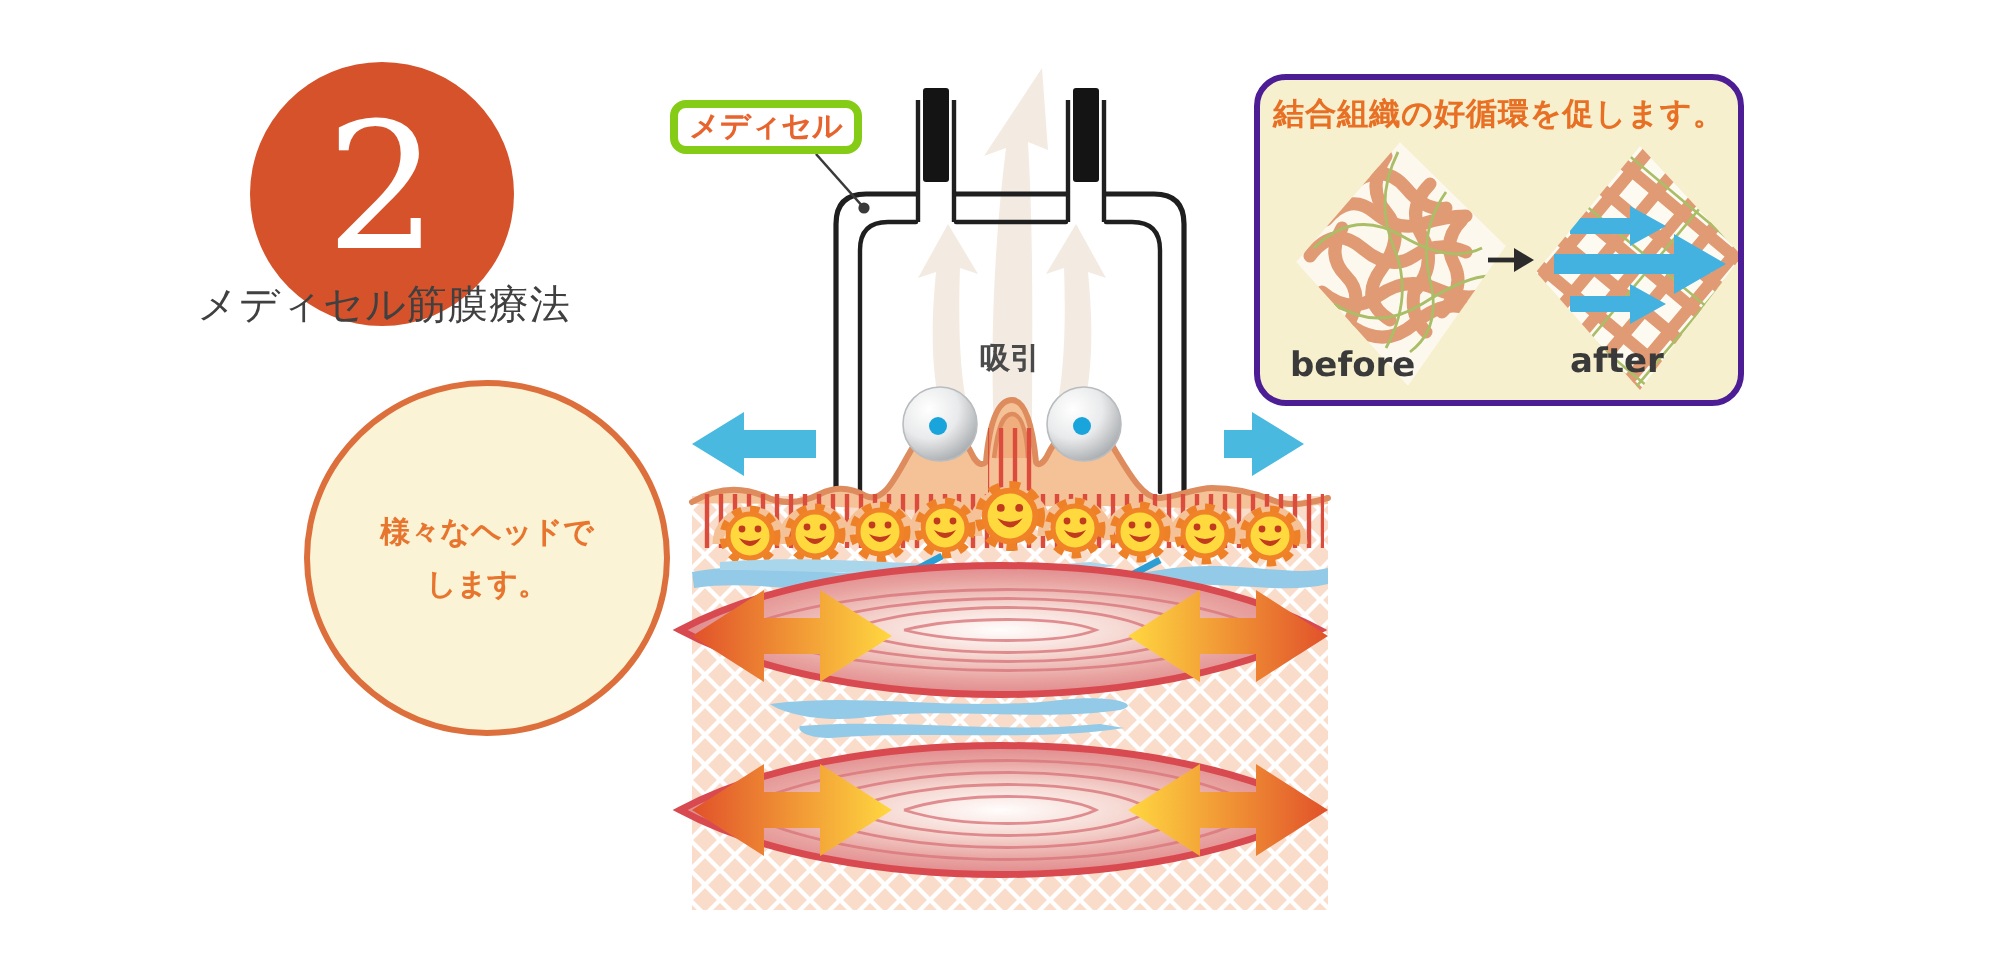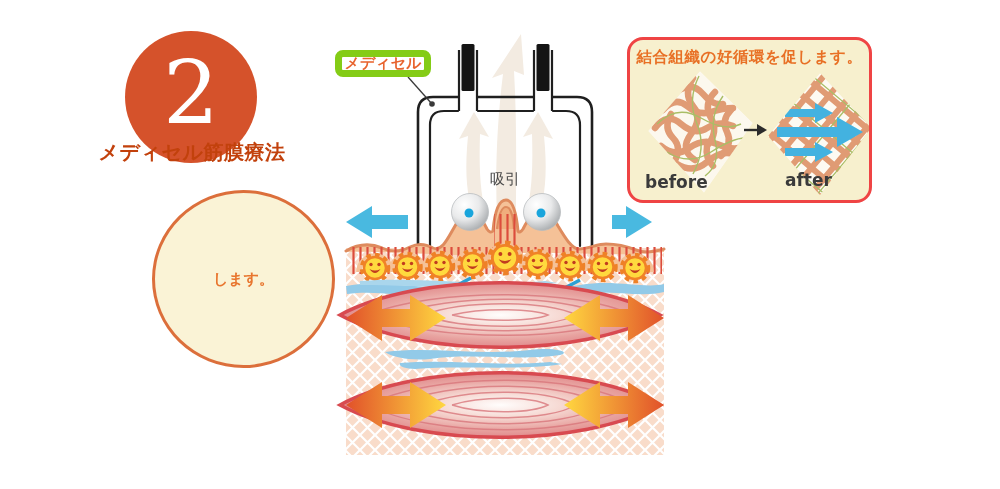--- a/index.html
+++ b/index.html
@@ -6,36 +6,36 @@
   #stage{position:relative;width:1000px;height:489px;background:#fff;overflow:hidden;
          font-family:"DejaVu Sans","Liberation Sans",sans-serif;}
   .abs{position:absolute;}
   #main-svg{left:0;top:0;}
   
   .step-circle{left:125px;top:31px;width:132px;height:132px;border-radius:50%;
     background:#d5522b;display:flex;align-items:center;justify-content:center;}
   .step-circle span{font-family:"DejaVu Serif","Liberation Serif",serif;
     font-size:88px;color:#fff;line-height:1;transform:translateY(-3px);}
   .step-title{left:92px;top:139px;width:200px;text-align:center;
-    font-size:20px;font-weight:bold;color:#c2410c;letter-spacing:.5px;}
+    font-size:20px;font-weight:normal;color:#404040;letter-spacing:.5px;}
   .callout{left:152px;top:190px;width:183px;height:178px;border-radius:50%;
     background:#faf3d6;border:3px solid #dc6f3b;box-sizing:border-box;
     display:flex;flex-direction:column;align-items:center;justify-content:center;}
   .callout div{font-size:15px;line-height:26px;font-weight:bold;color:#e8752e;
     white-space:nowrap;text-align:center;}
   
   .device-label{left:335px;top:50px;width:96px;height:27px;background:#fff;
-    border:7px solid #84cc16;border-radius:8px;box-sizing:border-box;
+    border:4px solid #84cc16;border-radius:8px;box-sizing:border-box;
     display:flex;align-items:center;justify-content:center;
     font-size:15px;font-weight:bold;color:#e8642f;}
   .suction-label{left:478px;top:170px;width:54px;text-align:center;
-    font-size:15px;font-weight:normal;color:#4a4a4a;}
+    font-size:15px;font-weight:bold;color:#4a4a4a;}
   
   .info-box{left:627px;top:37px;width:245px;height:166px;background:#f7f0ce;
-    border:3px solid #ef4444;border-radius:16px;box-sizing:border-box;}
+    border:3px solid #4c1d95;border-radius:16px;box-sizing:border-box;}
   .info-title{position:absolute;left:0;top:7px;width:100%;text-align:center;
     font-size:15.5px;font-weight:bold;color:#e87025;letter-spacing:.5px;}
   .info-art{position:absolute;left:0;top:26px;}
   .ba-label{font-family:"DejaVu Sans","Liberation Sans",sans-serif;
     font-weight:bold;font-size:17px;fill:#3a3a3a;}
 </style>
 </head>
 <body>
 
 <div id="stage">
@@ -202,20 +202,21 @@
       <path d="M652,222 L626,206 L626,215 L612,215 L612,229 L626,229 L626,238 Z"></path>
     </g>
   </svg>
 
   <div class="abs step-circle">
     <span>2</span>
   </div>
   <div class="abs step-title">メディセル筋膜療法</div>
 
   <div class="abs callout">
+    <div>様々なヘッドで</div>
     <div>します。</div>
   </div>
 
   <div class="abs device-label">メディセル</div>
   <div class="abs suction-label">吸引</div>
 
   <div class="abs info-box">
     <div class="info-title">結合組織の好循環を促します。</div>
     <svg class="info-art" width="239" height="136" viewBox="0 0 239 136">
       <defs>

